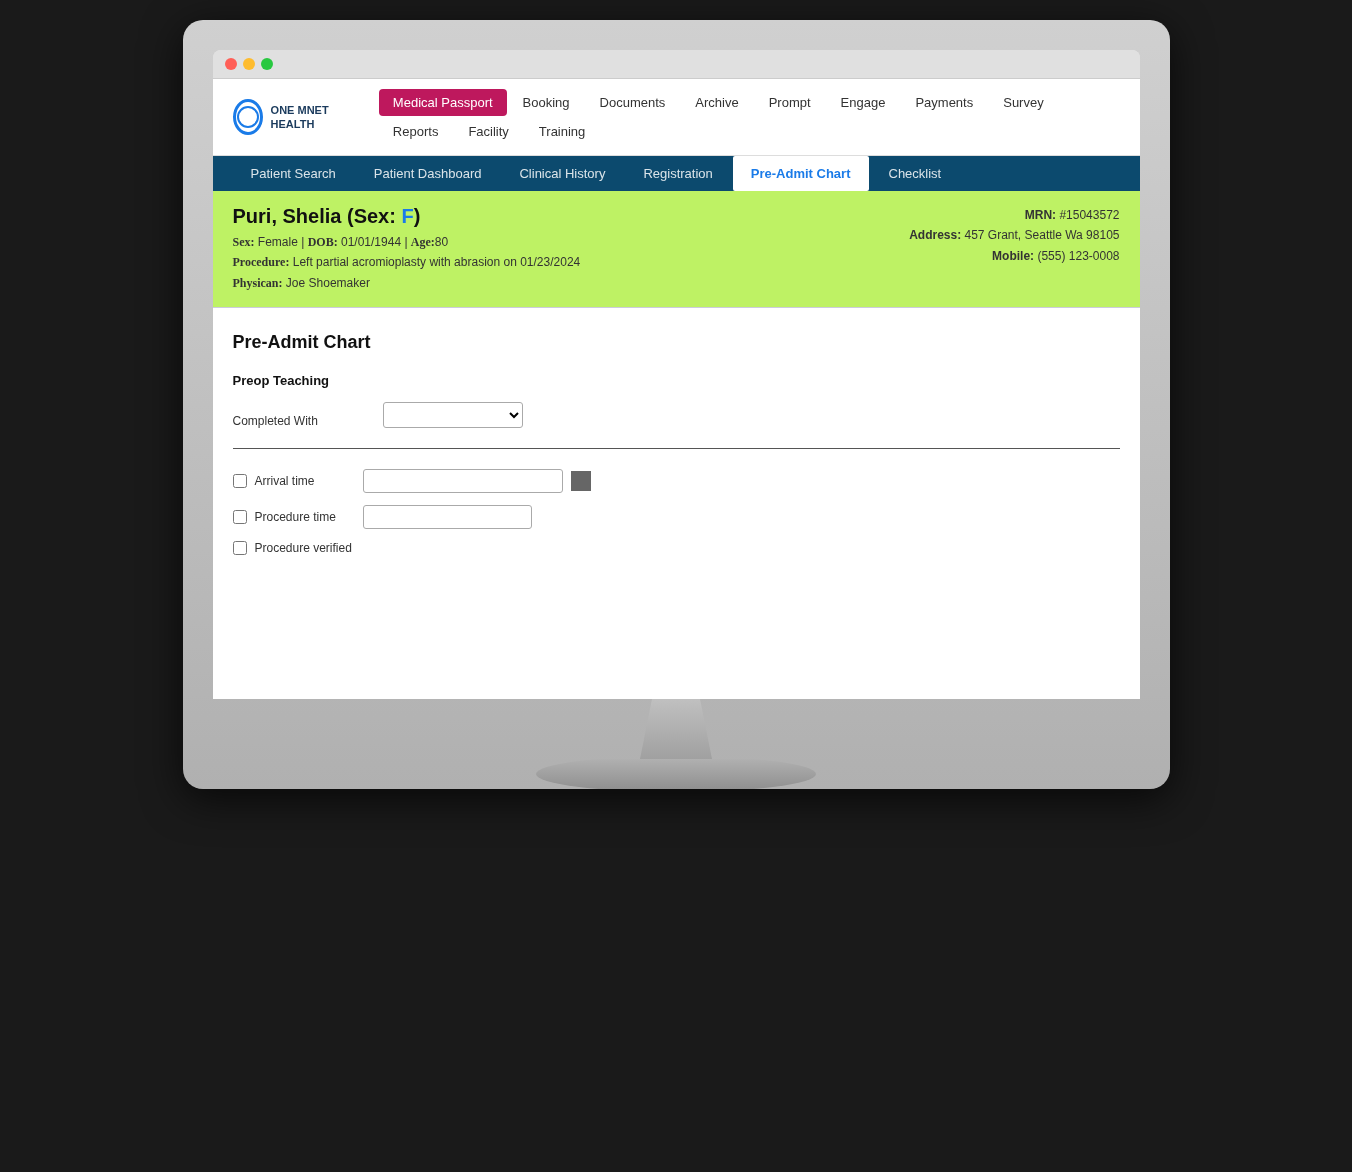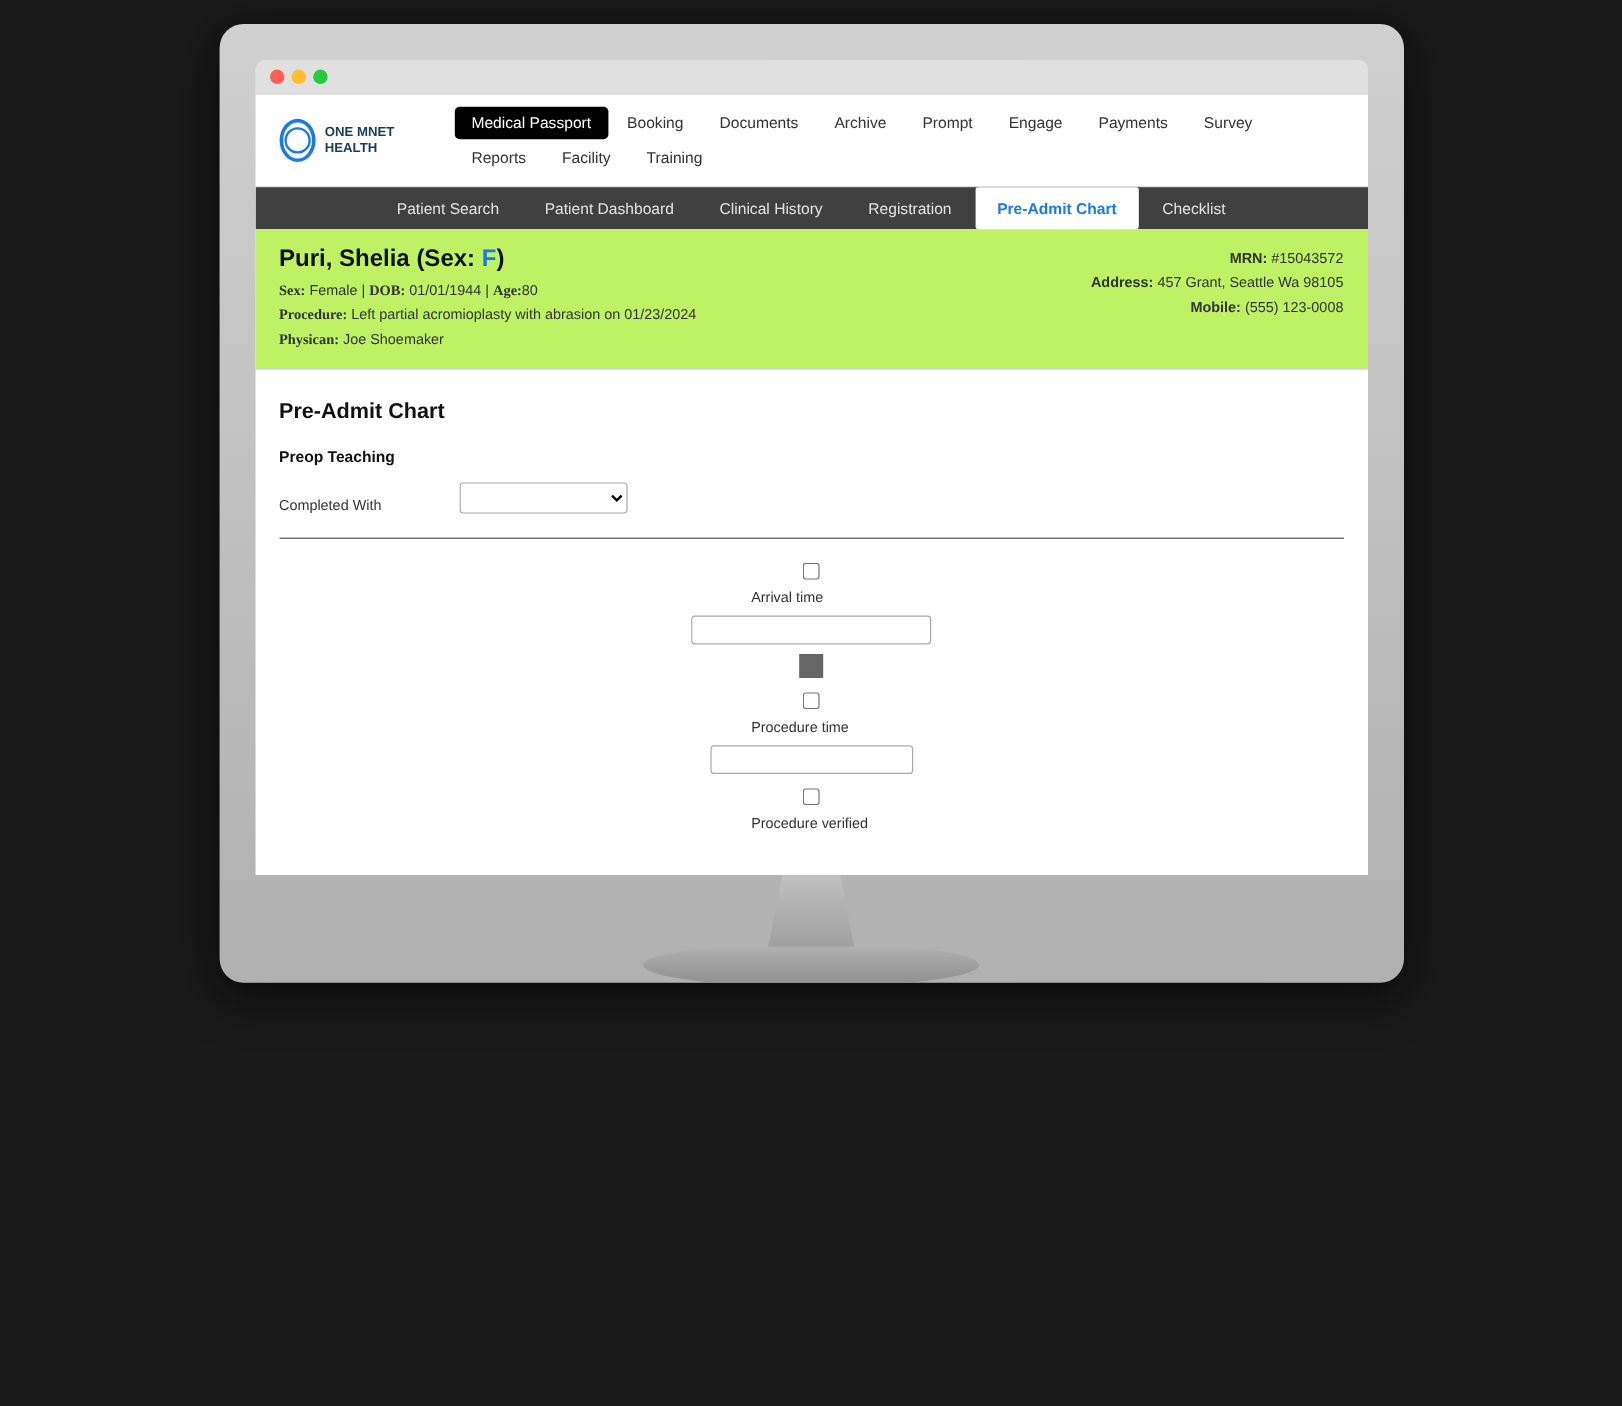--- a/index.html
+++ b/index.html
@@ -96,33 +96,32 @@
 
     .nav-item {
       padding: 6px 14px;
       font-size: 13px;
       color: #333;
       cursor: pointer;
       border-radius: 4px;
       white-space: nowrap;
     }
     .nav-item.active {
-      background: #000000;
+      background: #be185d;
       color: #fff;
       border-radius: 4px;
     }
 
     
     .sub-nav {
-      background: #404040;
+      background: #0c4a6e;
       display: flex;
       align-items: center;
       padding: 0 20px;
       gap: 2px;
-      justify-content: center;
     }
 
     .sub-nav-item {
       padding: 10px 18px;
       font-size: 13px;
       color: rgba(255,255,255,0.85);
       cursor: pointer;
       white-space: nowrap;
     }
     .sub-nav-item.active {
@@ -229,21 +228,20 @@
       border: none;
       border-top: 1px solid #555;
       margin: 20px 0;
     }
 
     .checkbox-row {
       display: flex;
       align-items: center;
       gap: 8px;
       margin-bottom: 12px;
-      flex-direction: column;
     }
 
     .checkbox-row input[type="checkbox"] {
       width: 14px; height: 14px;
       cursor: pointer;
     }
 
     .checkbox-label {
       font-size: 12px;
       color: #333;

